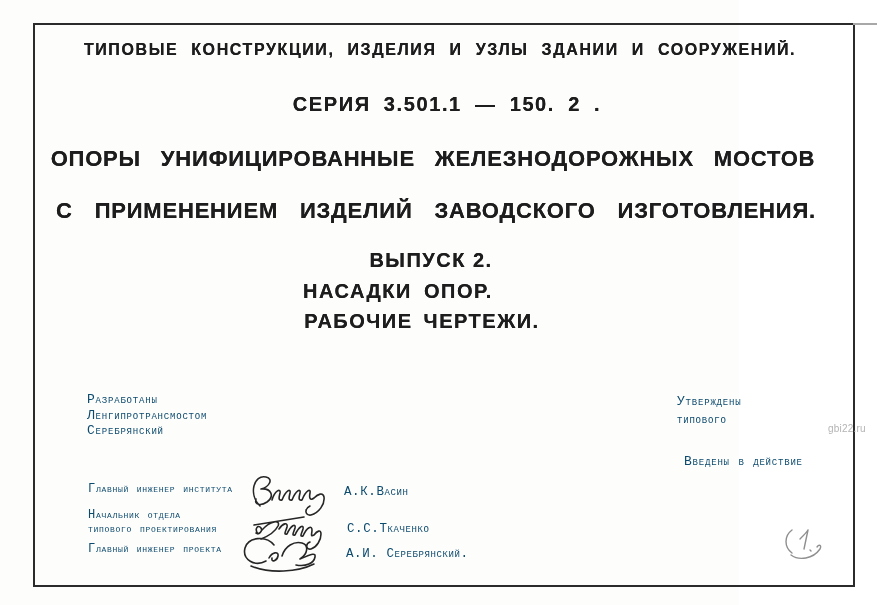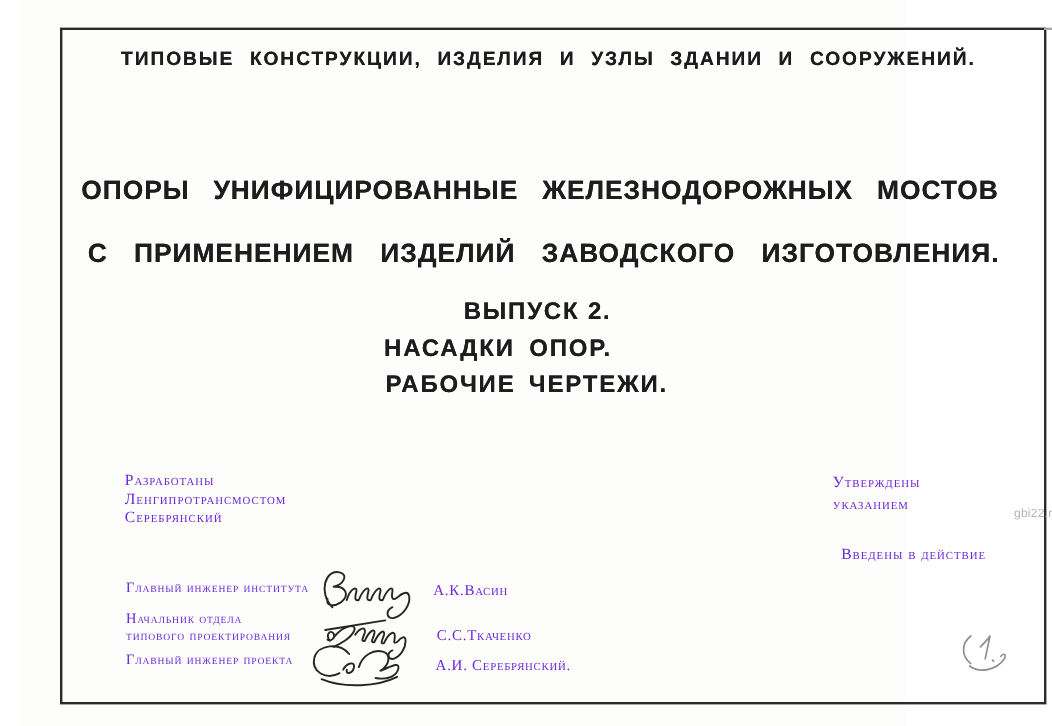--- a/index.html
+++ b/index.html
@@ -4,21 +4,21 @@
 <style>
   html, body { margin: 0; padding: 0; }
   body {
     width: 877px; height: 605px;
     background: #ffffff;
     font-family: "Liberation Sans", sans-serif;
     position: relative;
     overflow: hidden;
   }
   .sheet {
-    position: absolute; left: 17px; top: 0;
+    position: absolute; left: 0; top: 0;
     width: 739px; height: 605px;
     background: #fdfdfc;
   }
   .frame {
     position: absolute;
     left: 33px; top: 23px;
     width: 822px; height: 564px;
     border: 2px solid #2b2b2b;
     box-sizing: border-box;
     background: transparent;
@@ -41,23 +41,23 @@
   .hdr    { left: 440px; top: 41px;  font-size: 16px; letter-spacing: 1.6px; word-spacing: 7px; }
   .series { left: 447px; top: 93px;  font-size: 20px; letter-spacing: 1.6px; word-spacing: 6px; }
   .t1     { left: 433px; top: 146px; font-size: 22px; letter-spacing: 0.8px; word-spacing: 13px; }
   .t2     { left: 436px; top: 198px; font-size: 22px; letter-spacing: 0.8px; word-spacing: 15px; }
   .issue  { left: 431px; top: 249px; font-size: 20px; letter-spacing: 1.5px; }
   .sub1   { left: 398px; top: 280px; font-size: 20px; letter-spacing: 1.5px; word-spacing: 5px; }
   .sub2   { left: 422px; top: 310px; font-size: 20px; letter-spacing: 1.5px; word-spacing: 4px; }
   
   .hand {
     position: absolute;
-    font-family: Liberation Serif, serif;
+    font-family: Liberation Mono, monospace;
     font-variant: small-caps;
-    color: #6d28d9;
+    color: #0c4a6e;
     white-space: nowrap;
   }
   .dev        { left: 87px;  top: 392px; font-size: 13px; line-height: 15.5px; letter-spacing: 0.8px; }
   .approved   { left: 677px; top: 393px; font-size: 13px; line-height: 17.5px; letter-spacing: 0.8px; }
   .effective  { left: 684px; top: 454px; font-size: 13px; letter-spacing: 0.8px; }
   .sig-label  { font-size: 12px; line-height: 13.5px; letter-spacing: 0.7px; }
   .lbl1 { left: 88px; top: 483px; }
   .lbl2 { left: 88px; top: 509px; }
   .lbl3 { left: 88px; top: 543px; }
   .sig-name { font-size: 12.5px; letter-spacing: 0.6px; }
@@ -84,35 +84,36 @@
 </style>
 </head>
 <body>
 
 <div class="sheet">
 
   <div class="frame"></div>
   <div class="top-ext"></div>
 
   <div class="t hdr">ТИПОВЫЕ КОНСТРУКЦИИ, ИЗДЕЛИЯ И УЗЛЫ ЗДАНИИ И СООРУЖЕНИЙ.</div>
+  <div class="t series">СЕРИЯ 3.501.1 — 150. 2 .</div>
   <div class="t t1">ОПОРЫ УНИФИЦИРОВАННЫЕ ЖЕЛЕЗНОДОРОЖНЫХ МОСТОВ</div>
   <div class="t t2">С ПРИМЕНЕНИЕМ ИЗДЕЛИЙ ЗАВОДСКОГО ИЗГОТОВЛЕНИЯ.</div>
   <div class="t issue">ВЫПУСК 2.</div>
   <div class="t sub1">НАСАДКИ ОПОР.</div>
   <div class="t sub2">РАБОЧИЕ ЧЕРТЕЖИ.</div>
 
   <div class="hand dev">
     <div>Разработаны</div>
     <div>Ленгипротрансмостом</div>
     <div>Серебрянский</div>
   </div>
 
   <div class="hand approved">
     <div>Утверждены</div>
-    <div>указанием</div>
+    <div>типового</div>
   </div>
   <div class="hand effective">Введены в действие</div>
 
   <div class="hand sig-label lbl2">
     <div>Начальник отдела</div>
     <div>типового проектирования</div>
   </div>
   <div class="hand sig-label lbl1">
     <div>Главный инженер института</div>
   </div>

